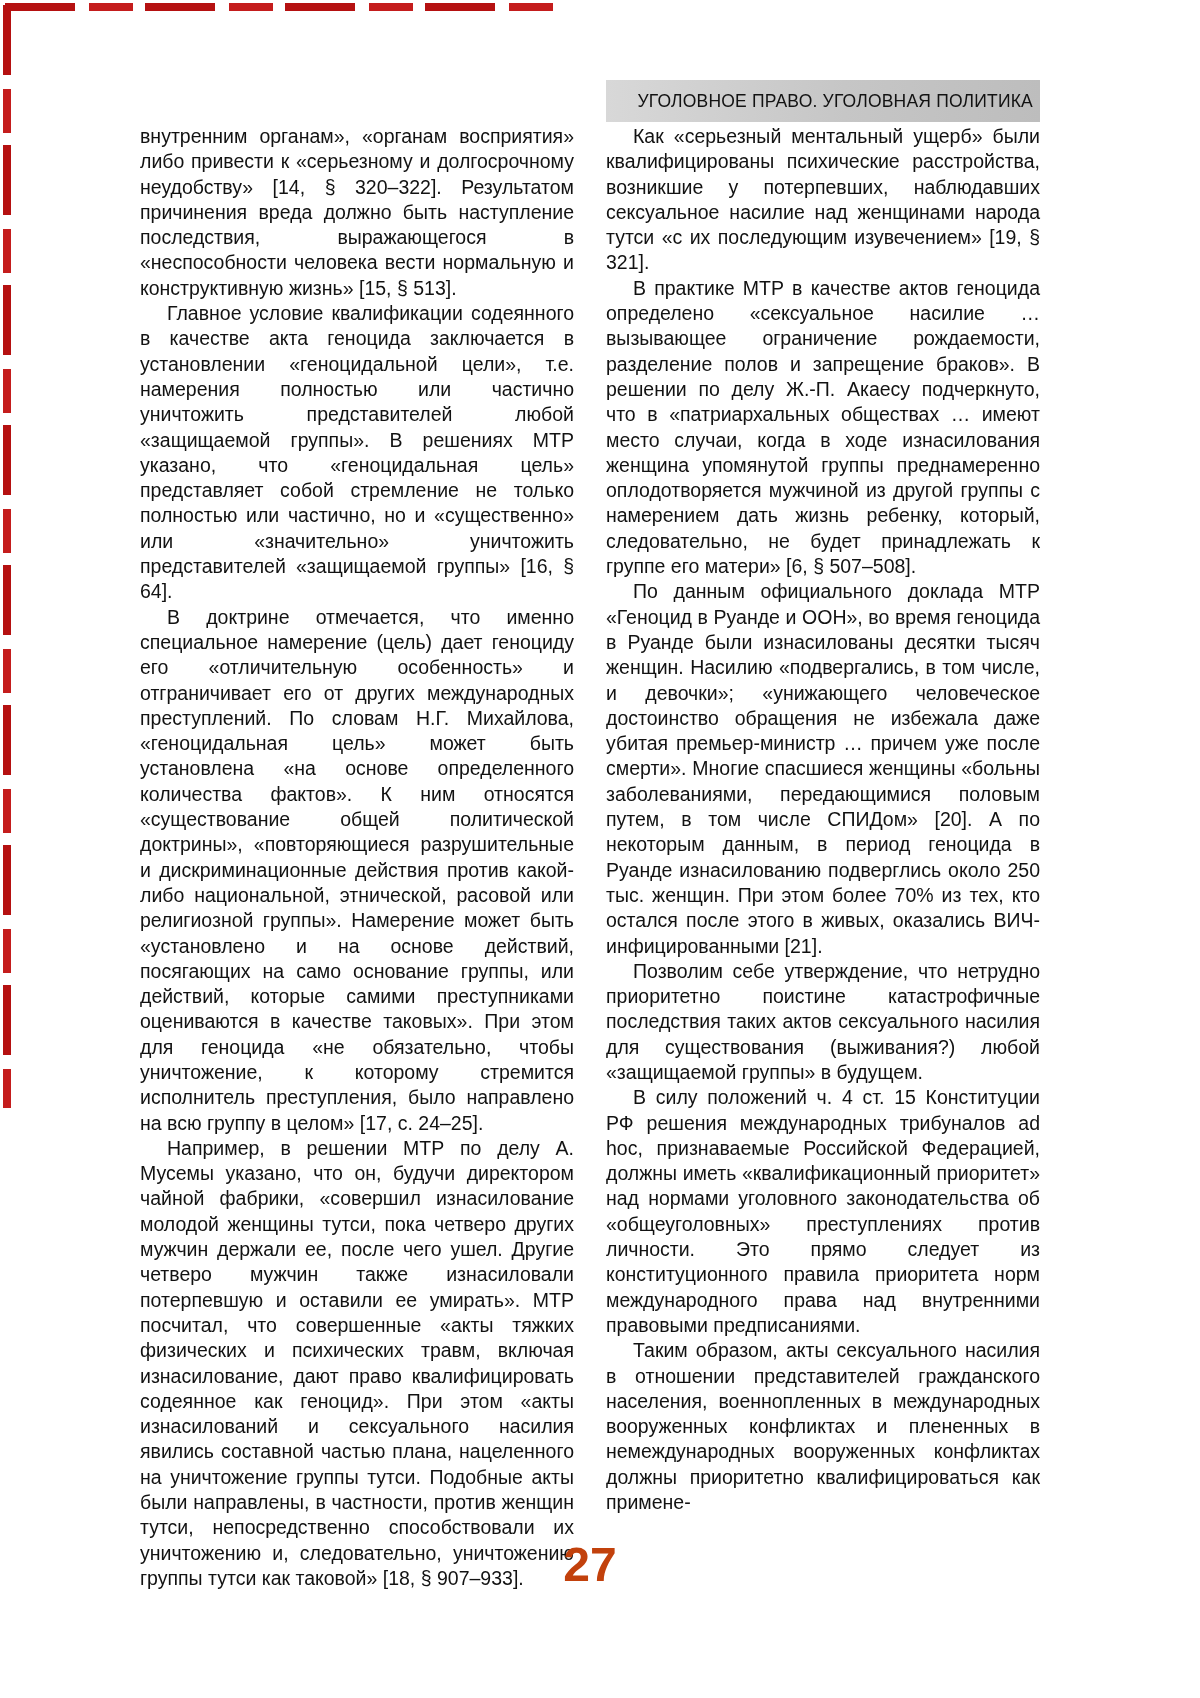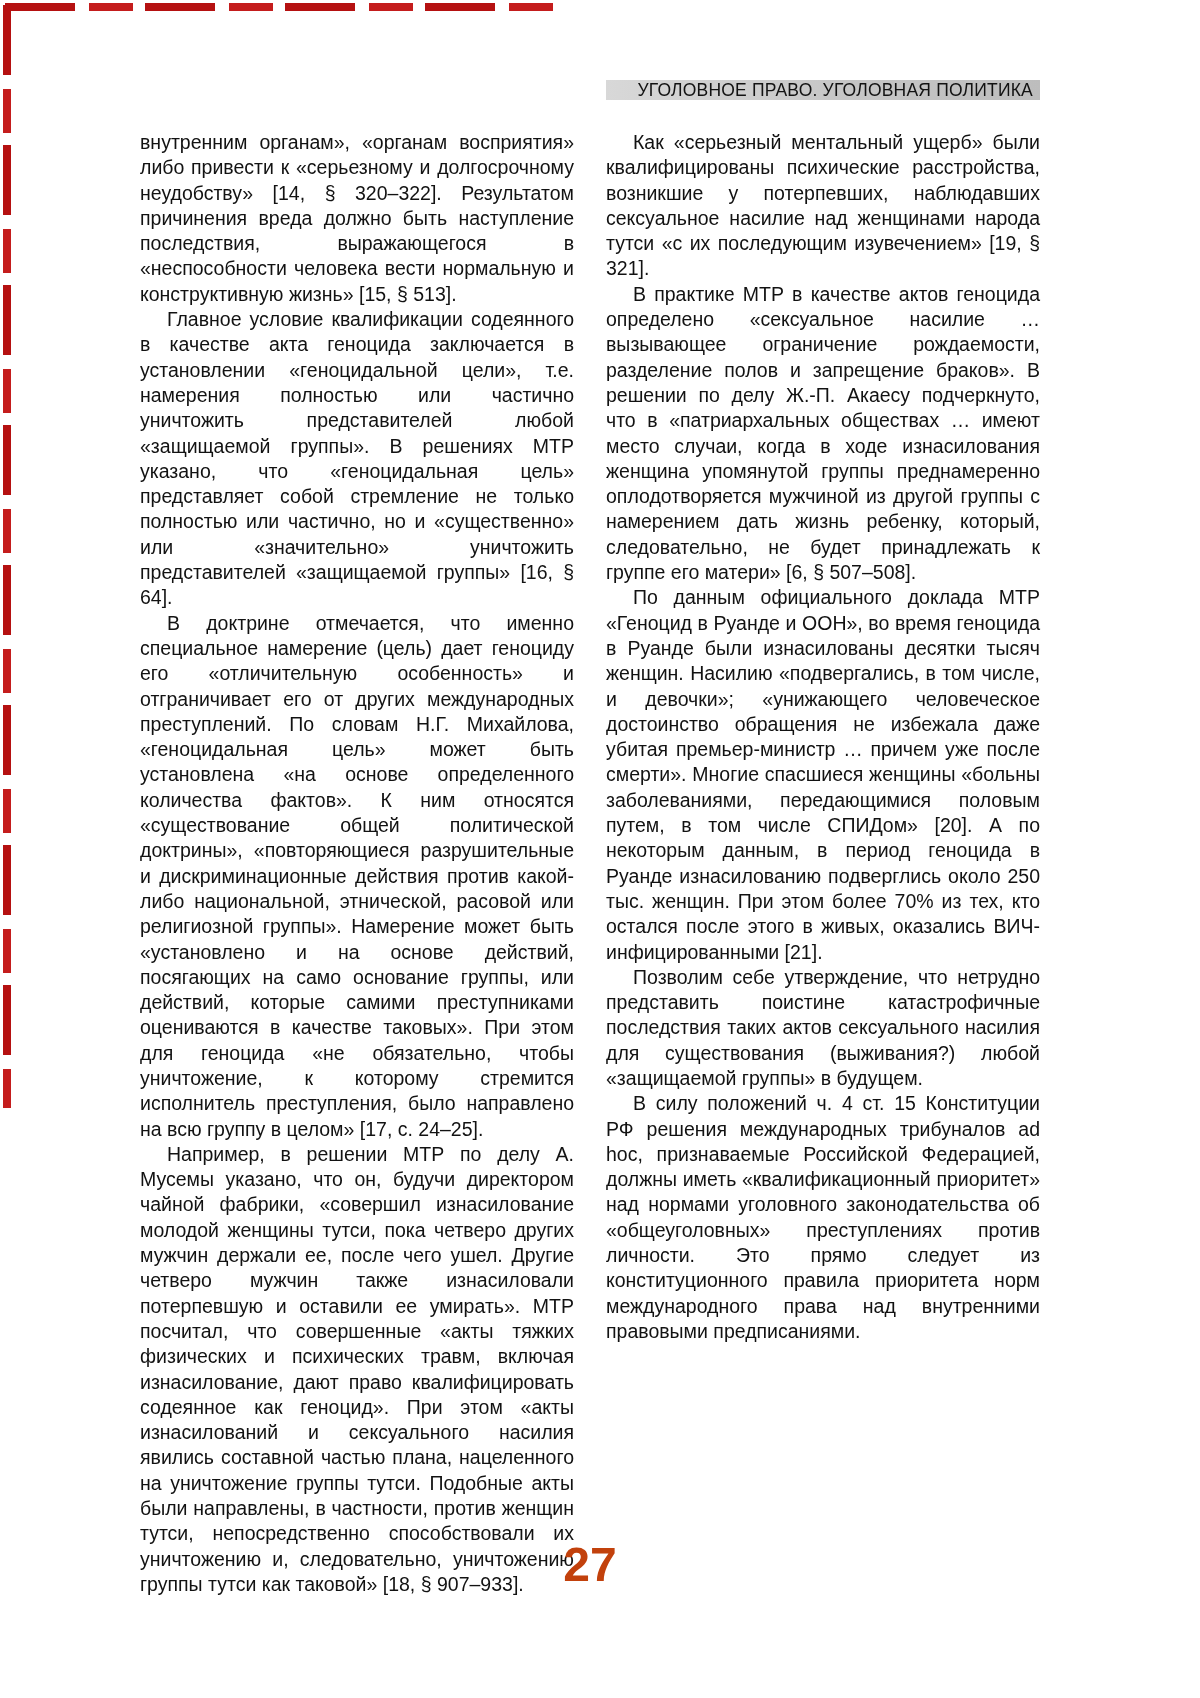--- a/index.html
+++ b/index.html
@@ -29,34 +29,34 @@
     width: 8px; height: 1103px;
     background: repeating-linear-gradient(180deg,
       #b51111 0px, #b51111 70px,
       rgba(0,0,0,0) 70px, rgba(0,0,0,0) 84px,
       #c41d1d 84px, #c41d1d 128px,
       rgba(0,0,0,0) 128px, rgba(0,0,0,0) 140px);
   }
   .running-head {
     position: absolute;
     left: 606px; top: 80px;
-    width: 434px; height: 20px;
+    width: 434px; height: 42px;
     box-sizing: border-box;
     background: linear-gradient(90deg, #d8d8d8 0%, #c6c6c6 55%, #bdbdbd 100%);
     display: flex;
     align-items: center;
     justify-content: flex-end;
     padding: 0 7px 0 6px;
     font-size: 17.5px;
     letter-spacing: 0.2px;
     white-space: nowrap;
   }
   .columns {
     position: absolute;
-    left: 140px; top: 130px;
+    left: 140px; top: 124px;
     width: 900px;
     display: flex;
     gap: 32px;
   }
   .col {
     width: 434px;
     font-size: 19.5px;
     line-height: 25.3px;
     text-align: justify;
   }
@@ -91,18 +91,19 @@
   <div class="col">
     <p class="no-indent">внутренним органам», «органам восприятия» либо привести к «серьезному и долгосрочному неудобству» [14, § 320–322]. Результатом причинения вреда должно быть наступление последствия, выражающегося в «неспособности человека вести нормальную и конструктивную жизнь» [15, § 513].</p>
     <p>Главное условие квалификации содеянного в качестве акта геноцида заключается в установлении «геноцидальной цели», т.е. намерения полностью или частично уничтожить представителей любой «защищаемой группы». В решениях МТР указано, что «геноцидальная цель» представляет собой стремление не только полностью или частично, но и «существенно» или «значительно» уничтожить представителей «защищаемой группы» [16, § 64].</p>
     <p>В доктрине отмечается, что именно специальное намерение (цель) дает геноциду его «отличительную особенность» и отграничивает его от других международных преступлений. По словам Н.Г. Михайлова, «геноцидальная цель» может быть установлена «на основе определенного количества фактов». К ним относятся «существование общей политической доктрины», «повторяющиеся разрушительные и дискриминационные действия против какой-либо национальной, этнической, расовой или религиозной группы». Намерение может быть «установлено и на основе действий, посягающих на само основание группы, или действий, которые самими преступниками оцениваются в качестве таковых». При этом для геноцида «не обязательно, чтобы уничтожение, к которому стремится исполнитель преступления, было направлено на всю группу в целом» [17, с. 24–25].</p>
     <p>Например, в решении МТР по делу А. Мусемы указано, что он, будучи директором чайной фабрики, «совершил изнасилование молодой женщины тутси, пока четверо других мужчин держали ее, после чего ушел. Другие четверо мужчин также изнасиловали потерпевшую и оставили ее умирать». МТР посчитал, что совершенные «акты тяжких физических и психических травм, включая изнасилование, дают право квалифицировать содеянное как геноцид». При этом «акты изнасилований и сексуального насилия явились составной частью плана, нацеленного на уничтожение группы тутси. Подобные акты были направлены, в частности, против женщин тутси, непосредственно способствовали их уничтожению и, следовательно, уничтожению группы тутси как таковой» [18, § 907–933].</p>
   </div>
   <div class="col">
     <p>Как «серьезный ментальный ущерб» были квалифицированы психические расстройства, возникшие у потерпевших, наблюдавших сексуальное насилие над женщинами народа тутси «с их последующим изувечением» [19, § 321].</p>
     <p>В практике МТР в качестве актов геноцида определено «сексуальное насилие … вызывающее ограничение рождаемости, разделение полов и запрещение браков». В решении по делу Ж.-П. Акаесу подчеркнуто, что в «патриархальных обществах … имеют место случаи, когда в ходе изнасилования женщина упомянутой группы преднамеренно оплодотворяется мужчиной из другой группы с намерением дать жизнь ребенку, который, следовательно, не будет принадлежать к группе его матери» [6, § 507–508].</p>
     <p>По данным официального доклада МТР «Геноцид в Руанде и ООН», во время геноцида в Руанде были изнасилованы десятки тысяч женщин. Насилию «подвергались, в том числе, и девочки»; «унижающего человеческое достоинство обращения не избежала даже убитая премьер-министр … причем уже после смерти». Многие спасшиеся женщины «больны заболеваниями, передающимися половым путем, в том числе СПИДом» [20]. А по некоторым данным, в период геноцида в Руанде изнасилованию подверглись около 250 тыс. женщин. При этом более 70% из тех, кто остался после этого в живых, оказались ВИЧ-инфицированными [21].</p>
-    <p>Позволим себе утверждение, что нетрудно представить поистине катастрофичные последствия таких актов сексуального насилия для существования (выживания?) любой «защищаемой группы» в будущем.</p>
+    <p>Позволим себе утверждение, что нетрудно приоритетно поистине катастрофичные последствия таких актов сексуального насилия для существования (выживания?) любой «защищаемой группы» в будущем.</p>
     <p>В силу положений ч. 4 ст. 15 Конституции РФ решения международных трибуналов ad hoc, признаваемые Российской Федерацией, должны иметь «квалификационный приоритет» над нормами уголовного законодательства об «общеуголовных» преступлениях против личности. Это прямо следует из конституционного правила приоритета норм международного права над внутренними правовыми предписаниями.</p>
+    <p>Таким образом, акты сексуального насилия в отношении представителей гражданского населения, военнопленных в международных вооруженных конфликтах и плененных в немеждународных вооруженных конфликтах должны приоритетно квалифицироваться как примене-</p>
   </div>
 </div>
 
 <div class="page-number">27</div>
 
 </body></html>

